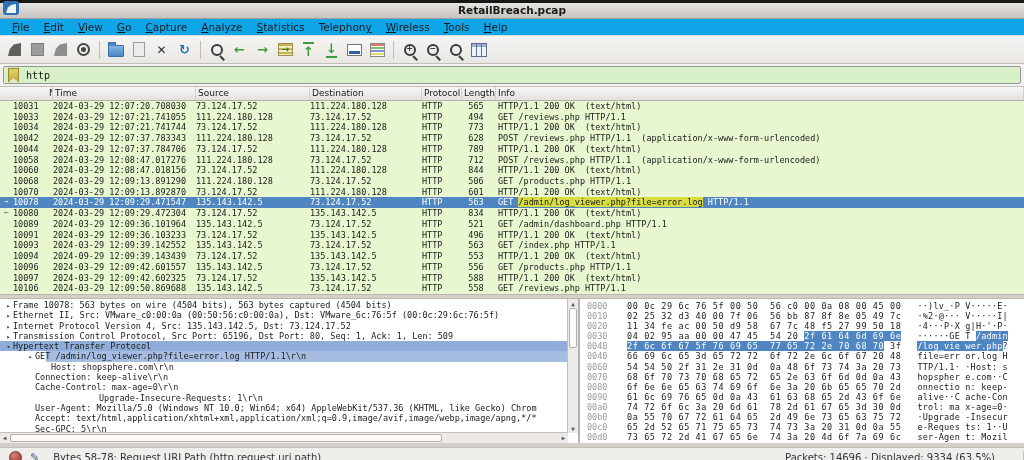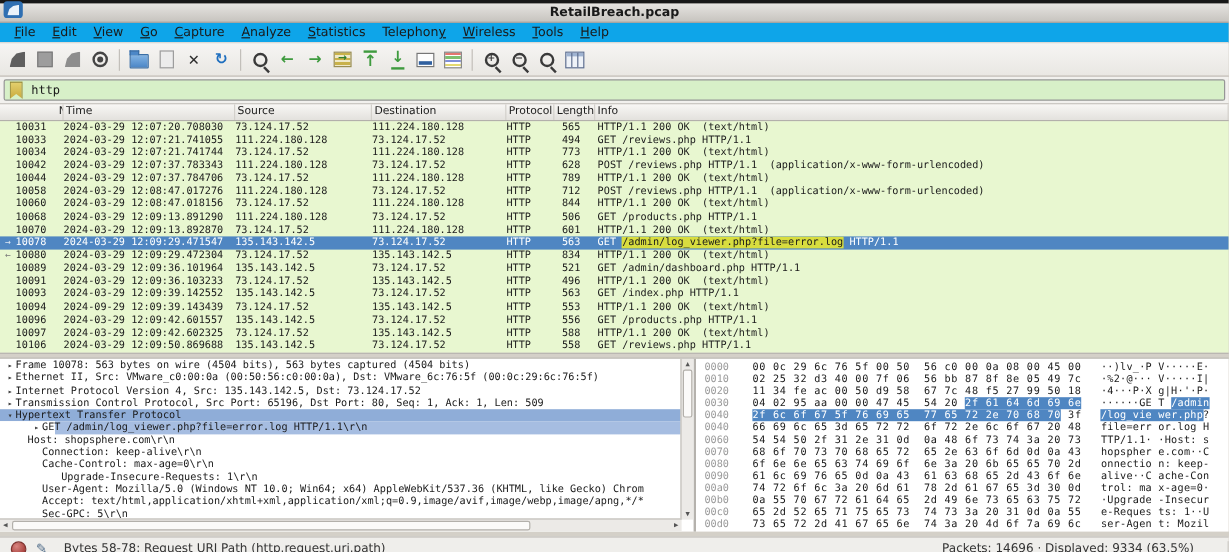--- a/index.html
+++ b/index.html
@@ -259,24 +259,24 @@
 
 <div class="lower">
   <div class="details">
     <div class="dcontent">
         <div class="dline" style="padding-left: 4px;"><span class="arrow">▸</span><span class="dtext">Frame 10078: 563 bytes on wire (4504 bits), 563 bytes captured (4504 bits)</span></div>
         <div class="dline" style="padding-left: 4px;"><span class="arrow">▸</span><span class="dtext">Ethernet II, Src: VMware_c0:00:0a (00:50:56:c0:00:0a), Dst: VMware_6c:76:5f (00:0c:29:6c:76:5f)</span></div>
         <div class="dline" style="padding-left: 4px;"><span class="arrow">▸</span><span class="dtext">Internet Protocol Version 4, Src: 135.143.142.5, Dst: 73.124.17.52</span></div>
         <div class="dline" style="padding-left: 4px;"><span class="arrow">▸</span><span class="dtext">Transmission Control Protocol, Src Port: 65196, Dst Port: 80, Seq: 1, Ack: 1, Len: 509</span></div>
         <div class="dline dsel-full" style="padding-left: 4px;"><span class="arrow">▾</span><span class="dtext">Hypertext Transfer Protocol</span></div>
         <div class="dline dsel-child" style="padding-left: 26px;"><span class="arrow">▸</span><span class="dtext">GET /admin/log_viewer.php?file=error.log HTTP/1.1\r\n</span></div>
-        <div class="dline" style="padding-left: 14px;"><span class="arrow"></span><span class="dtext">Host: shopsphere.com\r\n</span></div>
+        <div class="dline" style="padding-left: 42px;"><span class="arrow"></span><span class="dtext">Host: shopsphere.com\r\n</span></div>
         <div class="dline" style="padding-left: 26px;"><span class="arrow"></span><span class="dtext">Connection: keep-alive\r\n</span></div>
         <div class="dline" style="padding-left: 26px;"><span class="arrow"></span><span class="dtext">Cache-Control: max-age=0\r\n</span></div>
-        <div class="dline" style="padding-left: 42px;"><span class="arrow"></span><span class="dtext">Upgrade-Insecure-Requests: 1\r\n</span></div>
+        <div class="dline" style="padding-left: 42px; margin-left: 48px;"><span class="arrow"></span><span class="dtext">Upgrade-Insecure-Requests: 1\r\n</span></div>
         <div class="dline" style="padding-left: 26px;"><span class="arrow"></span><span class="dtext">User-Agent: Mozilla/5.0 (Windows NT 10.0; Win64; x64) AppleWebKit/537.36 (KHTML, like Gecko) Chrom</span></div>
         <div class="dline" style="padding-left: 26px;"><span class="arrow"></span><span class="dtext">Accept: text/html,application/xhtml+xml,application/xml;q=0.9,image/avif,image/webp,image/apng,*/*</span></div>
         <div class="dline" style="padding-left: 26px;"><span class="arrow"></span><span class="dtext">Sec-GPC: 5\r\n</span></div>
       </div>
     <div class="vscroll">
       <div class="sbtn">▲</div>
       <div class="vthumb"></div>
       <div class="sbtn bot">▼</div>
     </div>
     <div class="hscroll">

